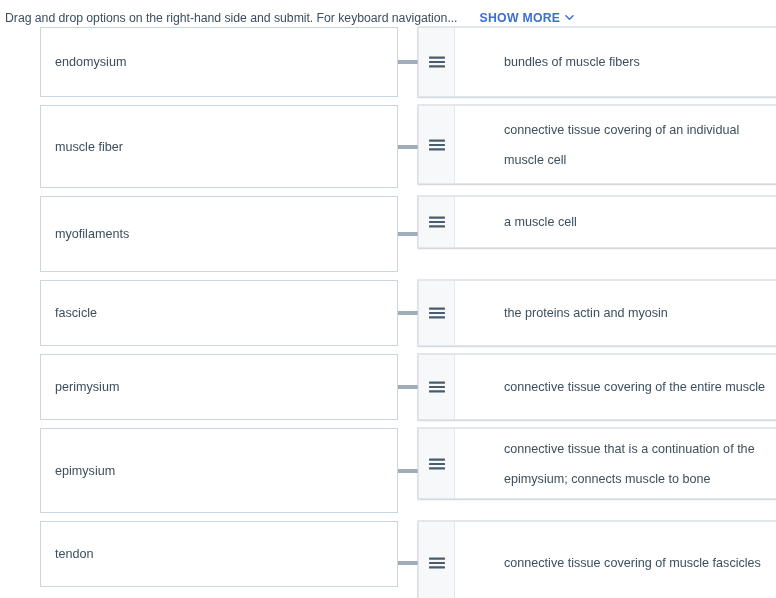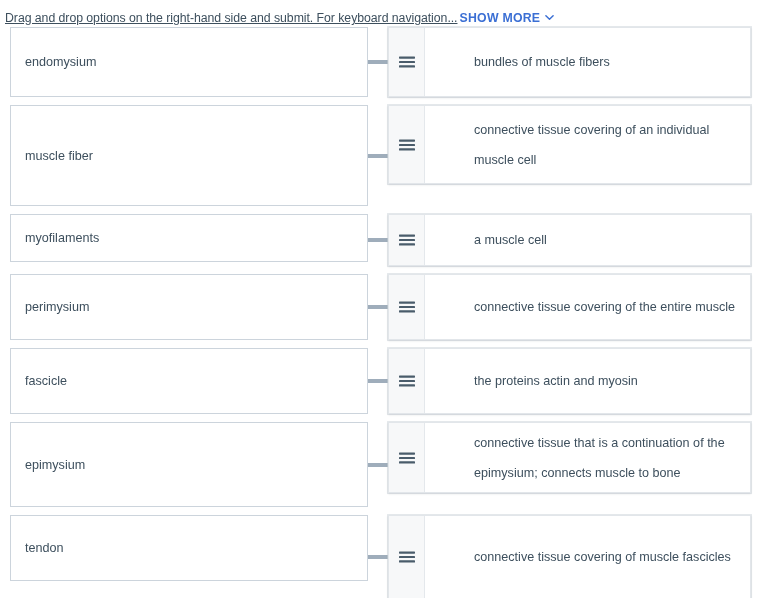--- a/index.html
+++ b/index.html
@@ -20,24 +20,23 @@
     display: flex;
     align-items: baseline;
     padding: 9px 0 0 5px;
     font-size: 12.3px;
     line-height: 18px;
     color: #3d4f5d;
     white-space: nowrap;
   }
   .instructions-text {
     letter-spacing: -0.05px;
-    text-decoration: underline;
   }
   .show-more {
-    margin-left: 2px;
+    margin-left: 22px;
     color: #3b6fd4;
     font-size: 12.3px;
     font-weight: 600;
     letter-spacing: 0.25px;
     cursor: pointer;
     display: inline-flex;
     align-items: center;
     gap: 5px;
   }
   .chevron-down {
@@ -56,21 +55,21 @@
   }
   .match-row {
     display: flex;
     align-items: stretch;
     margin-bottom: 8px;
   }
 
   
   .prompt-box {
     box-sizing: border-box;
-    margin-left: 10px;
+    margin-left: 40px;
     width: 358px;
     flex: 0 0 358px;
     background: #ffffff;
     border: 1px solid #ccd4dc;
     display: flex;
     align-items: center;
     padding: 0 14px;
   }
   .prompt-label {
     font-size: 12.6px;
@@ -156,56 +155,76 @@
             <rect x="0" y="4.9" width="16" height="2.2" rx="0.6" fill="#4a5c6b"></rect>
             <rect x="0" y="9.3" width="16" height="2.2" rx="0.6" fill="#4a5c6b"></rect>
           </svg>
         </div>
         <div class="answer-text-wrap">
           <span class="answer-text">bundles of muscle fibers</span>
         </div>
       </div>
     </div>
     <div class="match-row">
-      <div class="prompt-box" style="height:101px">
+      <div class="prompt-box" style="height:83px">
         <span class="prompt-label">muscle fiber</span>
       </div>
       <div class="connector-wrap">
         <div class="connector-bar"></div>
       </div>
       <div class="answer-card" style="height:79px">
         <div class="drag-handle">
           <svg width="16" height="12" viewBox="0 0 16 12">
             <rect x="0" y="0.5" width="16" height="2.2" rx="0.6" fill="#4a5c6b"></rect>
             <rect x="0" y="4.9" width="16" height="2.2" rx="0.6" fill="#4a5c6b"></rect>
             <rect x="0" y="9.3" width="16" height="2.2" rx="0.6" fill="#4a5c6b"></rect>
           </svg>
         </div>
         <div class="answer-text-wrap">
           <span class="answer-text">connective tissue covering of an individual muscle cell</span>
         </div>
       </div>
     </div>
     <div class="match-row">
-      <div class="prompt-box" style="height:48px">
+      <div class="prompt-box" style="height:76px">
         <span class="prompt-label">myofilaments</span>
       </div>
       <div class="connector-wrap">
         <div class="connector-bar"></div>
       </div>
       <div class="answer-card" style="height:52px">
         <div class="drag-handle">
           <svg width="16" height="12" viewBox="0 0 16 12">
             <rect x="0" y="0.5" width="16" height="2.2" rx="0.6" fill="#4a5c6b"></rect>
             <rect x="0" y="4.9" width="16" height="2.2" rx="0.6" fill="#4a5c6b"></rect>
             <rect x="0" y="9.3" width="16" height="2.2" rx="0.6" fill="#4a5c6b"></rect>
           </svg>
         </div>
         <div class="answer-text-wrap">
           <span class="answer-text">a muscle cell</span>
+        </div>
+      </div>
+    </div>
+    <div class="match-row">
+      <div class="prompt-box" style="height:66px">
+        <span class="prompt-label">fascicle</span>
+      </div>
+      <div class="connector-wrap">
+        <div class="connector-bar"></div>
+      </div>
+      <div class="answer-card" style="height:66px">
+        <div class="drag-handle">
+          <svg width="16" height="12" viewBox="0 0 16 12">
+            <rect x="0" y="0.5" width="16" height="2.2" rx="0.6" fill="#4a5c6b"></rect>
+            <rect x="0" y="4.9" width="16" height="2.2" rx="0.6" fill="#4a5c6b"></rect>
+            <rect x="0" y="9.3" width="16" height="2.2" rx="0.6" fill="#4a5c6b"></rect>
+          </svg>
+        </div>
+        <div class="answer-text-wrap">
+          <span class="answer-text">the proteins actin and myosin</span>
         </div>
       </div>
     </div>
     <div class="match-row">
       <div class="prompt-box" style="height:66px">
         <span class="prompt-label">perimysium</span>
       </div>
       <div class="connector-wrap">
         <div class="connector-bar"></div>
       </div>
@@ -216,40 +235,20 @@
             <rect x="0" y="4.9" width="16" height="2.2" rx="0.6" fill="#4a5c6b"></rect>
             <rect x="0" y="9.3" width="16" height="2.2" rx="0.6" fill="#4a5c6b"></rect>
           </svg>
         </div>
         <div class="answer-text-wrap">
           <span class="answer-text">connective tissue covering of the entire muscle</span>
         </div>
       </div>
     </div>
     <div class="match-row">
-      <div class="prompt-box" style="height:66px">
-        <span class="prompt-label">fascicle</span>
-      </div>
-      <div class="connector-wrap">
-        <div class="connector-bar"></div>
-      </div>
-      <div class="answer-card" style="height:66px">
-        <div class="drag-handle">
-          <svg width="16" height="12" viewBox="0 0 16 12">
-            <rect x="0" y="0.5" width="16" height="2.2" rx="0.6" fill="#4a5c6b"></rect>
-            <rect x="0" y="4.9" width="16" height="2.2" rx="0.6" fill="#4a5c6b"></rect>
-            <rect x="0" y="9.3" width="16" height="2.2" rx="0.6" fill="#4a5c6b"></rect>
-          </svg>
-        </div>
-        <div class="answer-text-wrap">
-          <span class="answer-text">the proteins actin and myosin</span>
-        </div>
-      </div>
-    </div>
-    <div class="match-row">
       <div class="prompt-box" style="height:85px">
         <span class="prompt-label">epimysium</span>
       </div>
       <div class="connector-wrap">
         <div class="connector-bar"></div>
       </div>
       <div class="answer-card" style="height:71px">
         <div class="drag-handle">
           <svg width="16" height="12" viewBox="0 0 16 12">
             <rect x="0" y="0.5" width="16" height="2.2" rx="0.6" fill="#4a5c6b"></rect>

